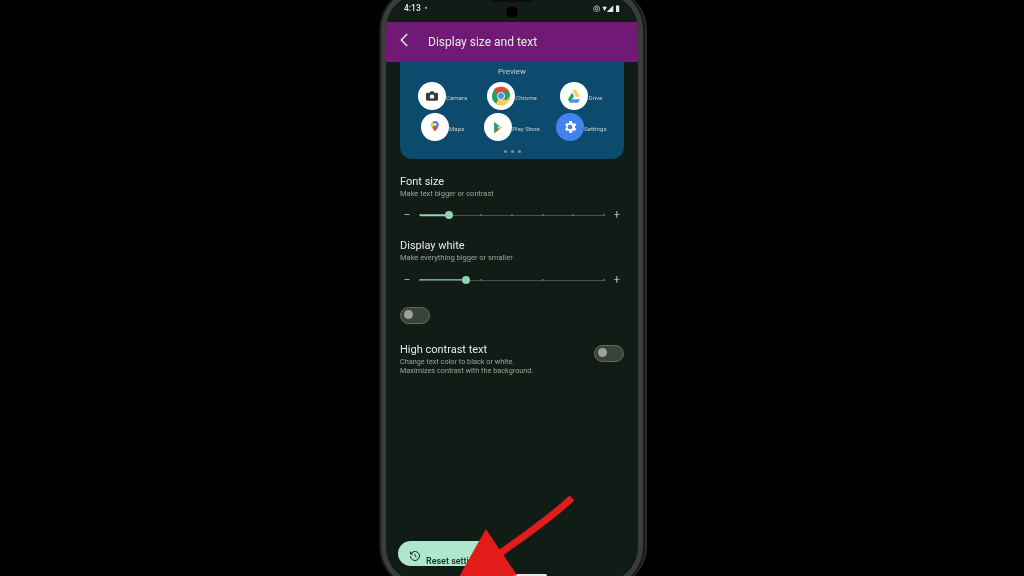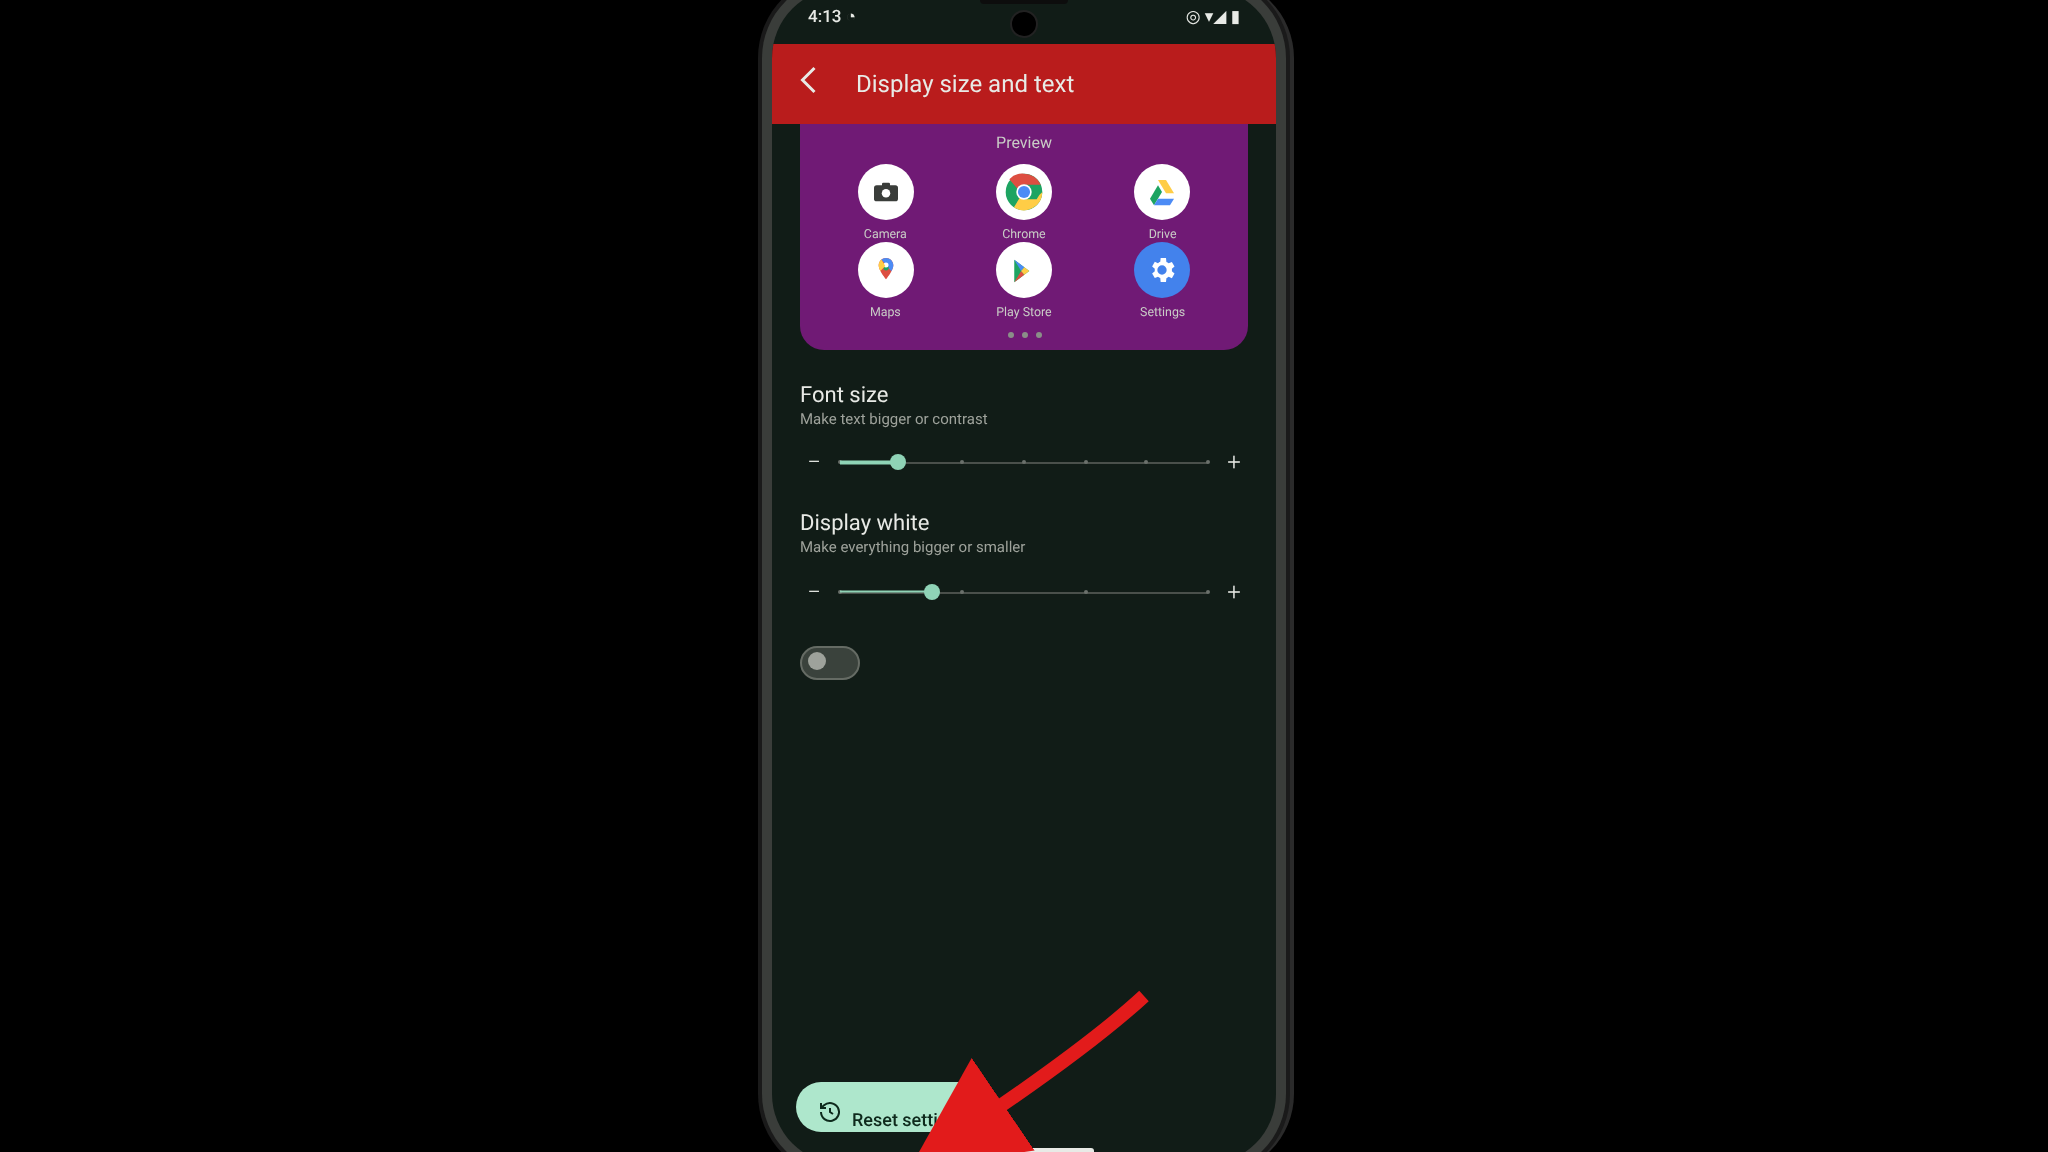--- a/index.html
+++ b/index.html
@@ -3,28 +3,28 @@
 <meta charset="utf-8">
 <style>
   html,body{margin:0;padding:0;background:#000;width:1024px;height:576px;overflow:hidden;font-family:Roboto,Arial,sans-serif;-webkit-font-smoothing:antialiased}
   .stage{position:relative;width:1024px;height:558px}
   .phone{position:absolute;left:381px;top:-11px;width:262px;height:598px;border-radius:40px;background:#3a3d3a;box-shadow:0 0 0 2px #1a1a1a,4px 0 0 0 #2a2a2a}
   .screen{position:absolute;left:5px;top:5px;right:5px;bottom:5px;border-radius:35px;background:#111c17;overflow:hidden;color:#e8eae6}
   .speaker{position:absolute;left:50%;top:4px;width:44px;height:4px;background:#0d0d0d;border-radius:3px;transform:translateX(-50%)}
   .camera{position:absolute;left:50%;top:11px;width:12px;height:12px;border-radius:50%;background:#000;transform:translateX(-50%);border:1px solid #222}
   .status{position:absolute;top:0;left:0;right:0;height:28px;display:flex;align-items:center;justify-content:space-between;padding:0 18px;font-size:8.5px;font-weight:500;color:#e8eae6}
   .status .right span{margin-left:2px}
-  .appbar{position:absolute;top:28px;left:0;right:0;height:40px;background:#b91c1c;display:flex;align-items:center;padding:0 10px}
+  .appbar{position:absolute;top:28px;left:0;right:0;height:40px;background:#701a75;display:flex;align-items:center;padding:0 10px}
   .back-ico{width:18px;height:18px;margin-right:14px}
   .appbar-title{font-size:12px;font-weight:400;color:#e8eae6}
   .content{position:absolute;top:68px;left:0;right:0;bottom:0;padding:0 12px 50px;box-sizing:border-box}
-  .preview{background:#701a75;border-radius:0 0 12px 12px;padding:5px 8px 6px;margin:0 2px}
+  .preview{background:#0c4a6e;border-radius:0 0 12px 12px;padding:5px 8px 6px;margin:0 2px}
   .preview-title{text-align:center;font-size:8px;color:#c9ccc6;margin-bottom:6px}
   .app-grid{display:grid;grid-template-columns:repeat(3,1fr);gap:0;justify-items:center}
-  .app{display:flex;flex-direction:column;align-items:center}
+  .app{display:flex;flex-direction:row;align-items:center}
   .app .ico{width:28px;height:28px;border-radius:50%;display:flex;align-items:center;justify-content:center;margin-bottom:3px}
   .app .lbl{font-size:6.2px;color:#c9ccc6;text-align:center}
   .dots{display:flex;justify-content:center;gap:4px;margin-top:6px}
   .dots span{width:3px;height:3px;border-radius:50%;background:#8a8f88}
   .section{margin-top:16px;padding:0 2px}
   .sec-title{font-size:11px;color:#e8eae6;font-weight:400}
   .sec-desc{font-size:7.5px;color:#9ea29b;margin-top:1px;line-height:1.25}
   .slider-row{display:flex;align-items:center;margin-top:9px}
   .pm{width:14px;height:14px;display:flex;align-items:center;justify-content:center;color:#e8eae6;font-size:12px;font-weight:300;flex:none}
   .track{flex:1;height:16px;position:relative;margin:0 6px}
@@ -187,20 +187,29 @@
           <div class="pm">+</div>
         </div>
       </div>
 
       <div class="toggle-row">
         <div class="toggle">
               <div class="knob"></div>
             </div>
       </div>
 
+      <div class="toggle-row" style="align-items:flex-start">
+        <div style="flex:1">
+          <div class="toggle-label">High contrast text</div>
+          <div class="toggle-sub">Change text color to black or white. Maximizes contrast with the background.</div>
+        </div>
+        <div class="toggle" style="margin-top:2px">
+              <div class="knob"></div>
+            </div>
+      </div>
 
     </div>
 
     <div class="reset">
       <span>
         <svg viewBox="0 0 24 24" fill="none" stroke="#0e2a1c" stroke-width="2">
               <path d="M3 12a9 9 0 1 0 3-6.7L3 8"></path>
               <path d="M3 3v5h5"></path>
               <path d="M12 8v4l3 2"></path>
             </svg>

